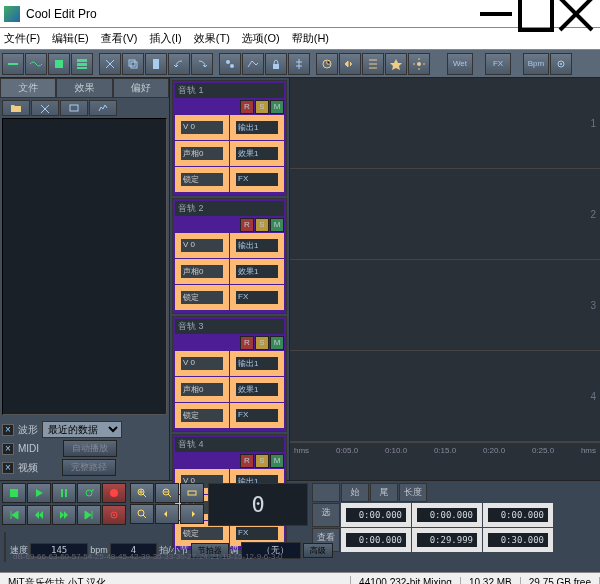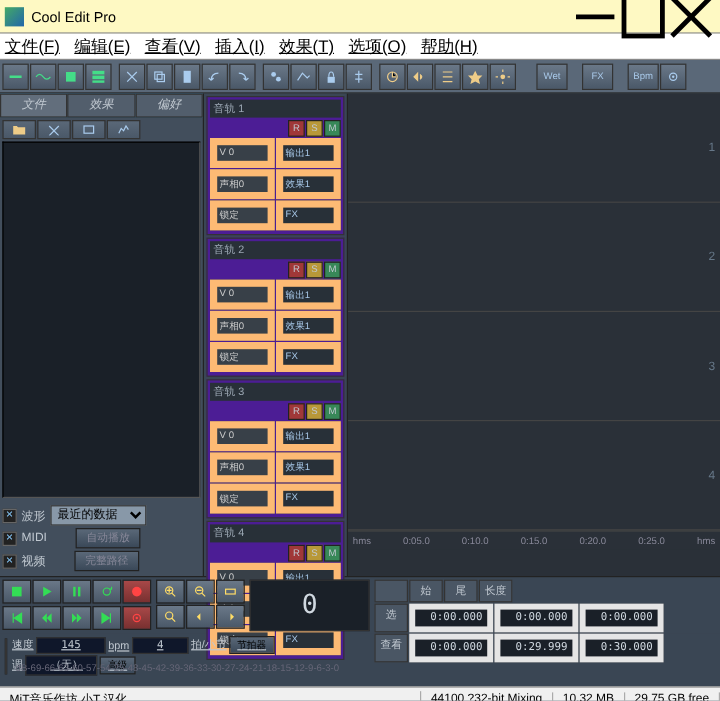--- a/index.html
+++ b/index.html
@@ -1,30 +1,30 @@
 <!DOCTYPE html>
 <html><head>
 <meta charset="utf-8">
 <style>
 * { margin:0; padding:0; box-sizing:border-box; font-family:'Microsoft YaHei',sans-serif; }
 body { background:#3a4654; color:#c0c8d0; font-size:10px; width:600px; height:584px; overflow:hidden; }
-.titlebar { background:#fef9c3; color:#000; height:28px; display:flex; align-items:center; padding:0 4px; border-bottom:1px solid #888; }
+.titlebar { background:#ffffff; color:#000; height:28px; display:flex; align-items:center; padding:0 4px; border-bottom:1px solid #888; }
 .titlebar .icon { width:16px; height:16px; background:linear-gradient(135deg,#4a6,#26a); margin-right:6px; }
 .titlebar .title { flex:1; font-size:12px; }
 .winbtn { width:40px; height:26px; display:flex; align-items:center; justify-content:center; cursor:pointer; }
 .menubar { background:#fff; height:22px; display:flex; align-items:center; padding:0 4px; gap:12px; border-bottom:1px solid #888; }
-.menubar span { color:#000; font-size:14px; cursor:pointer;text-decoration:underline; }
+.menubar span { color:#000; font-size:11px; cursor:pointer; }
 .toolbar { background:#5a6878; height:28px; display:flex; align-items:center; padding:2px; gap:1px; border-bottom:1px solid #222; }
 .tbtn { width:22px; height:22px; background:linear-gradient(#6a7888,#4a5868); border:1px solid #333; display:flex; align-items:center; justify-content:center; cursor:pointer; }
 .tbtn.sep { width:4px; background:none; border:none; }
 .tbtn svg { width:14px; height:14px; }
 .tbtn.txt { width:26px; font-size:8px; color:#a8c8e8;margin-left:11px; }
 .main { display:flex; height:402px; }
 .leftpanel { width:170px; background:#424e5c; border-right:1px solid #222; display:flex; flex-direction:column; }
-.lefttabs { display:flex; height:20px; background:#0369a1;font-style:italic; }
+.lefttabs { display:flex; height:20px; background:#0369a1; }
 .lefttab { flex:1; background:#525e6c; border:1px solid #333; text-align:center; font-size:10px; line-height:18px; cursor:pointer; }
 .lefttab.active { background:#626e7c; }
 .subtabs { display:flex; height:18px; gap:1px; padding:2px; }
 .subtab { width:28px; height:16px; background:linear-gradient(#5a6878,#4a5868); border:1px solid #333; cursor:pointer; display:flex; align-items:center; justify-content:center; }
 .filelist { flex:1; background:#1a2028; margin:2px; border:1px inset #555; }
 .filetype { padding:2px; }
 .filetype-row { display:flex; align-items:center; gap:4px; margin:2px 0; font-size:10px; }
 .ft-label { display:flex; justify-content:space-between; padding:2px; }
 .ft-select { background:#8898a8; color:#000; border:1px solid #333; font-size:10px; padding:1px; width:80px; }
 .cb { width:12px; height:12px; background:#222; border:1px solid #666; display:inline-flex; align-items:center; justify-content:center; color:#8cf; }
@@ -52,21 +52,21 @@
 .trans-mid { display:flex; gap:1px; }
 .zoom-grp { display:flex; flex-direction:column; gap:1px; }
 .timedisplay { width:100px; background:#1a2028; border:1px solid #333; display:flex; align-items:center; justify-content:center; font-size:22px; color:#d0d8e0; font-family:monospace; }
 .trans-right { flex:1; display:flex; flex-direction:column; gap:1px; }
 .tr-row { display:flex; gap:1px; font-size:9px; }
 .tr-label { width:28px; background:#4a5664; border:1px solid #333; text-align:center; padding:2px 0; }
 .tr-val { width:70px; background:#1a2028; border:5px solid #e5e5e5; text-align:right; padding:2px 4px; color:#d0d8e0; font-family:monospace; }
 .meter { height:30px; background:#1a2028; margin:2px; border:1px solid #333; position:relative; display:flex; align-items:flex-end; }
 .meter-scale { position:absolute; bottom:0; width:100%; display:flex; justify-content:space-between; padding:0 8px; font-size:8px; color:#667; }
 .bottom-info { height:44px; display:flex; padding:2px; gap:2px; }
-.tempo { flex:1; display:flex; flex-direction:column; gap:1px;text-decoration:underline; }
+.tempo { flex:1; display:flex; flex-direction:row; gap:1px; }
 .tempo-row { display:flex; gap:2px; font-size:9px; align-items:center; }
 .tempo-val { background:#0f172a; border:1px solid #333; padding:1px 20px; font-family:monospace; }
 .tempo-btn { background:linear-gradient(#5a6878,#3a4858); border:1px solid #222; padding:1px 6px; font-size:8px; cursor:pointer; }
 .statusbar { background:#f0f0f0; height:20px; display:flex; align-items:center; font-size:10px; color:#000; border-top:1px solid #888; }
 .sb-cell { padding:0 8px; border-right:1px solid #aaa; }
 .sb-cell:first-child { flex:1; }
 </style>
 </head>
 <body>
 

